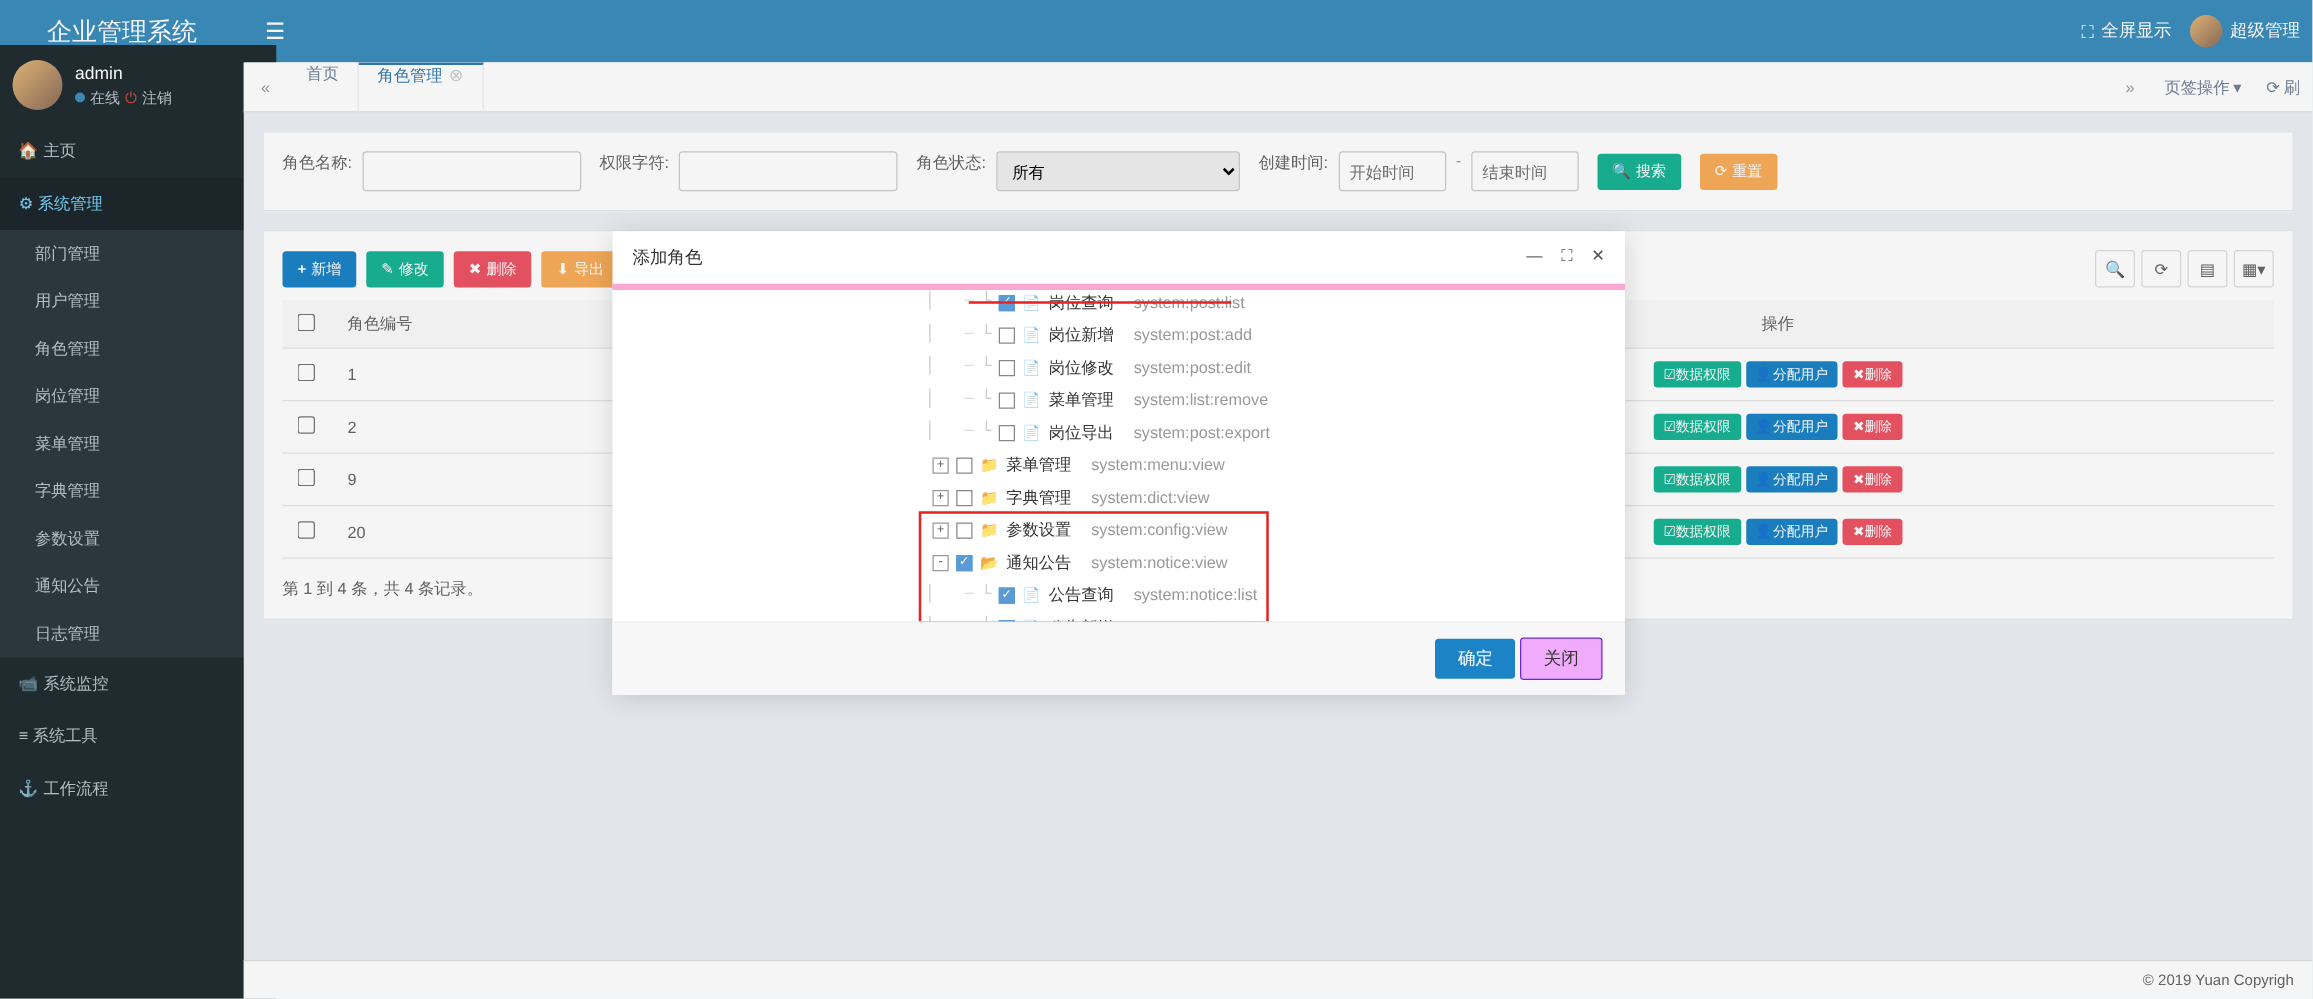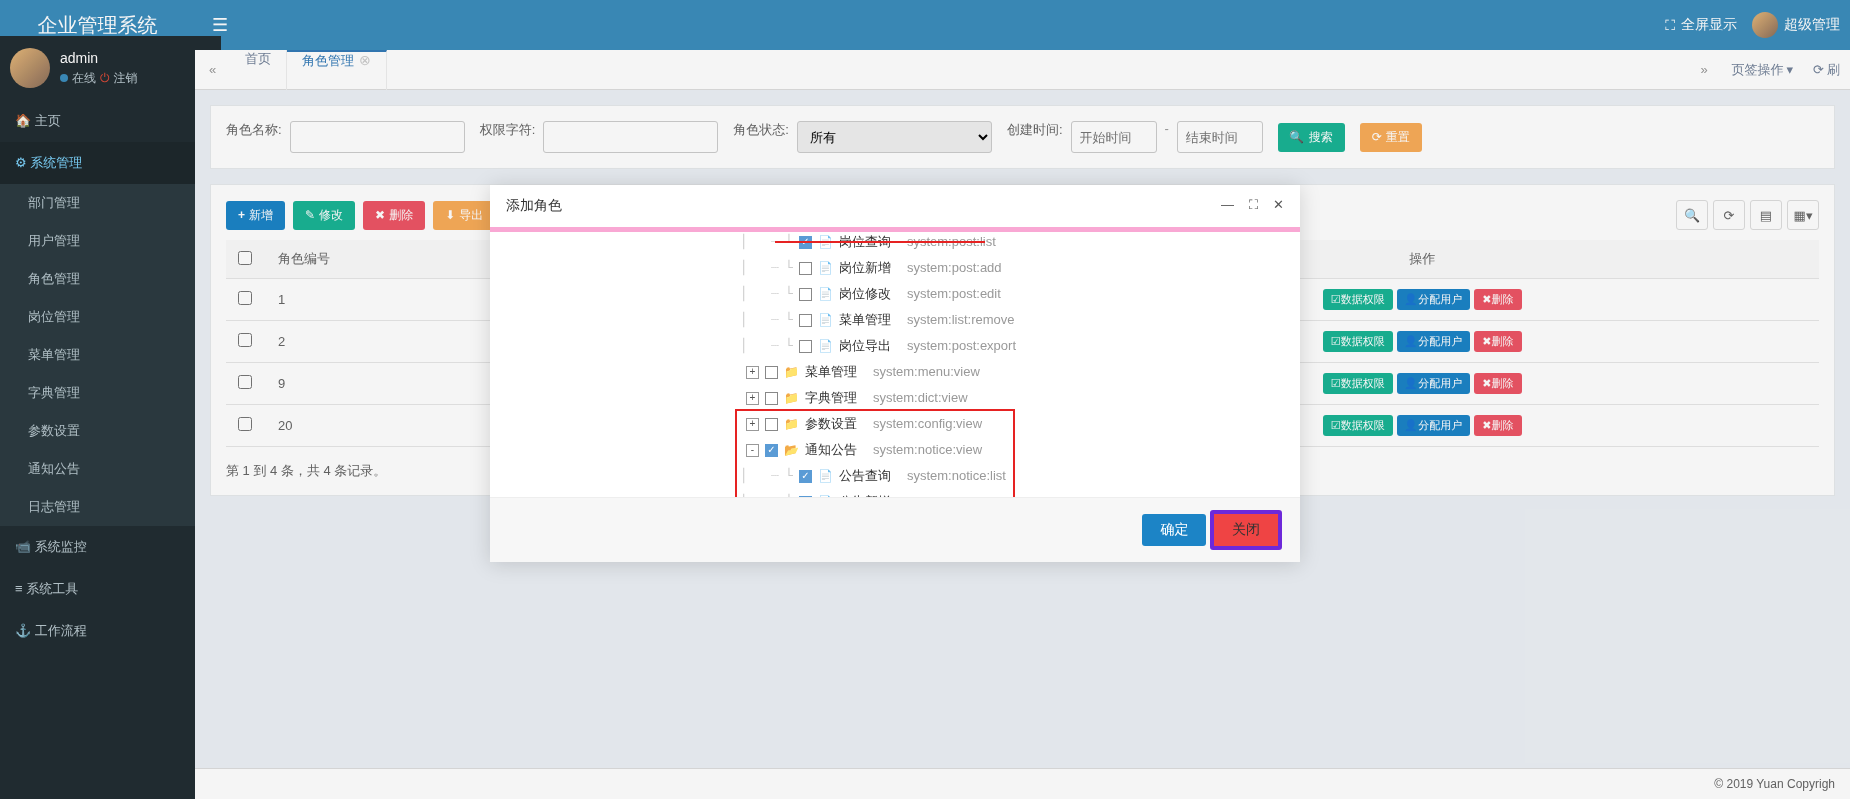--- a/index.html
+++ b/index.html
@@ -73,21 +73,21 @@
 .tree-chk{width:13px;height:13px;border:1px solid #888;display:inline-flex;align-items:center;justify-content:center;font-size:10px;cursor:pointer}
 .tree-chk.checked{background:#5a9bd5;border-color:#5a9bd5;color:#fff}
 .tree-folder,.tree-file{color:#555;font-size:12px}
 .tree-label{color:#333}
 .tree-perm{color:#999;margin-left:10px}
 .red-box{position:absolute;border:2px solid #e62222}
 .red-line{position:absolute;height:2px;background:#e62222}
 .modal-footer{padding:12px 18px;background:#f7f7f7;border-top:1px solid #eee;text-align:right}
 .modal-footer .btn{padding:7px 18px;font-size:14px}
 .btn-blue{background:#1c84c6}
-.btn-default{background:#ef4444;color:#333;border:4px solid #6d28d9}
+.btn-default{background:#f0abfc;color:#333;border:1px solid #6d28d9}
 .divider{color:#999}
 </style>
 </head>
 <body>
 
 <div class="header">
   <div class="logo">企业管理系统</div>
   <div class="menu-toggle">☰</div>
   <div class="header-right">
     <div class="header-item">

